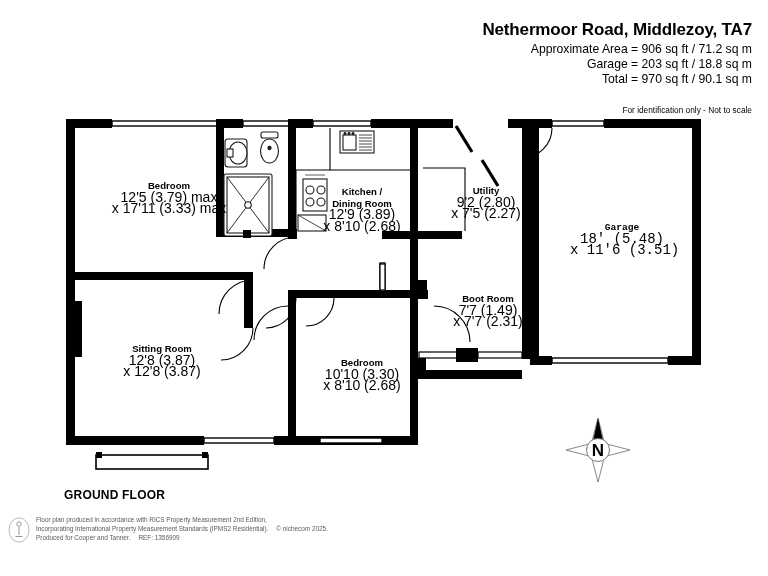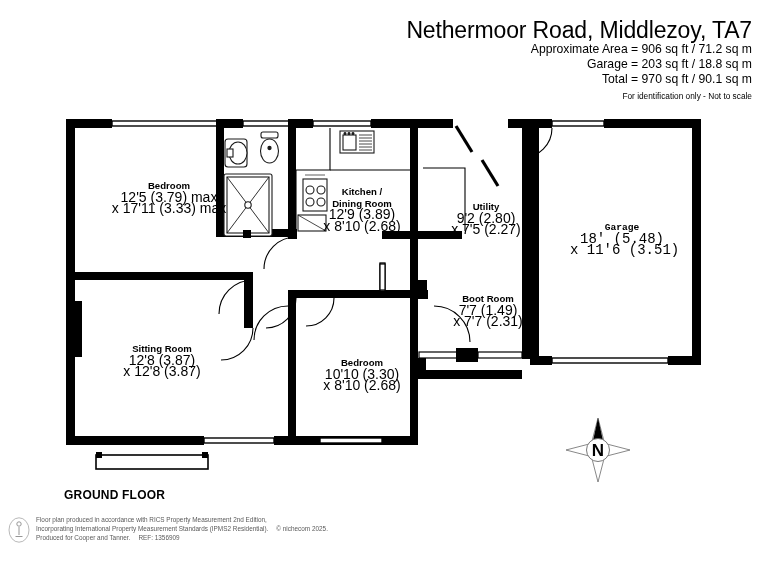--- a/index.html
+++ b/index.html
@@ -20,35 +20,35 @@
   #header {
     position: absolute;
     top: 0;
     left: 0;
     width: 768px;
     text-align: right;
     padding: 18px 16px 0 0;
     box-sizing: border-box;
   }
   #title {
-    font-size: 23px;
-    font-weight: normal;
+    font-size: 17px;
+    font-weight: bold;
     letter-spacing: -0.15px;
     line-height: 24px;
     white-space: nowrap;
   }
   .area-line {
     font-size: 12.2px;
     line-height: 15.2px;
     white-space: nowrap;
   }
   #disclaimer {
     font-size: 8.3px;
     line-height: 12px;
-    margin-top: 2px;
+    margin-top: 16px;
     white-space: nowrap;
   }
 
   
   #plan-wrap {
     position: absolute;
     left: 0;
     top: 0;
     width: 768px;
     height: 576px;
@@ -344,21 +344,21 @@
   <span class="room-dim">x 12'8 (3.87)</span>
 </div>
 
 <div class="room-label" style="left:308px; top:186px; width:108px;">
   <span class="room-name">Kitchen /</span>
   <span class="room-name">Dining Room</span>
   <span class="room-dim">12'9 (3.89)</span>
   <span class="room-dim">x 8'10 (2.68)</span>
 </div>
 
-<div class="room-label" style="left:444px; top:185px; width:84px;margin-top:16px;">
+<div class="room-label" style="left:444px; top:185px; width:84px;">
   <span class="room-name">Utility</span>
   <span class="room-dim">9'2 (2.80)</span>
   <span class="room-dim">x 7'5 (2.27)</span>
 </div>
 
 <div class="room-label" style="left:436px; top:293px; width:104px;">
   <span class="room-name">Boot Room</span>
   <span class="room-dim">7'7 (1.49)</span>
   <span class="room-dim">x 7'7 (2.31)</span>
 </div>

